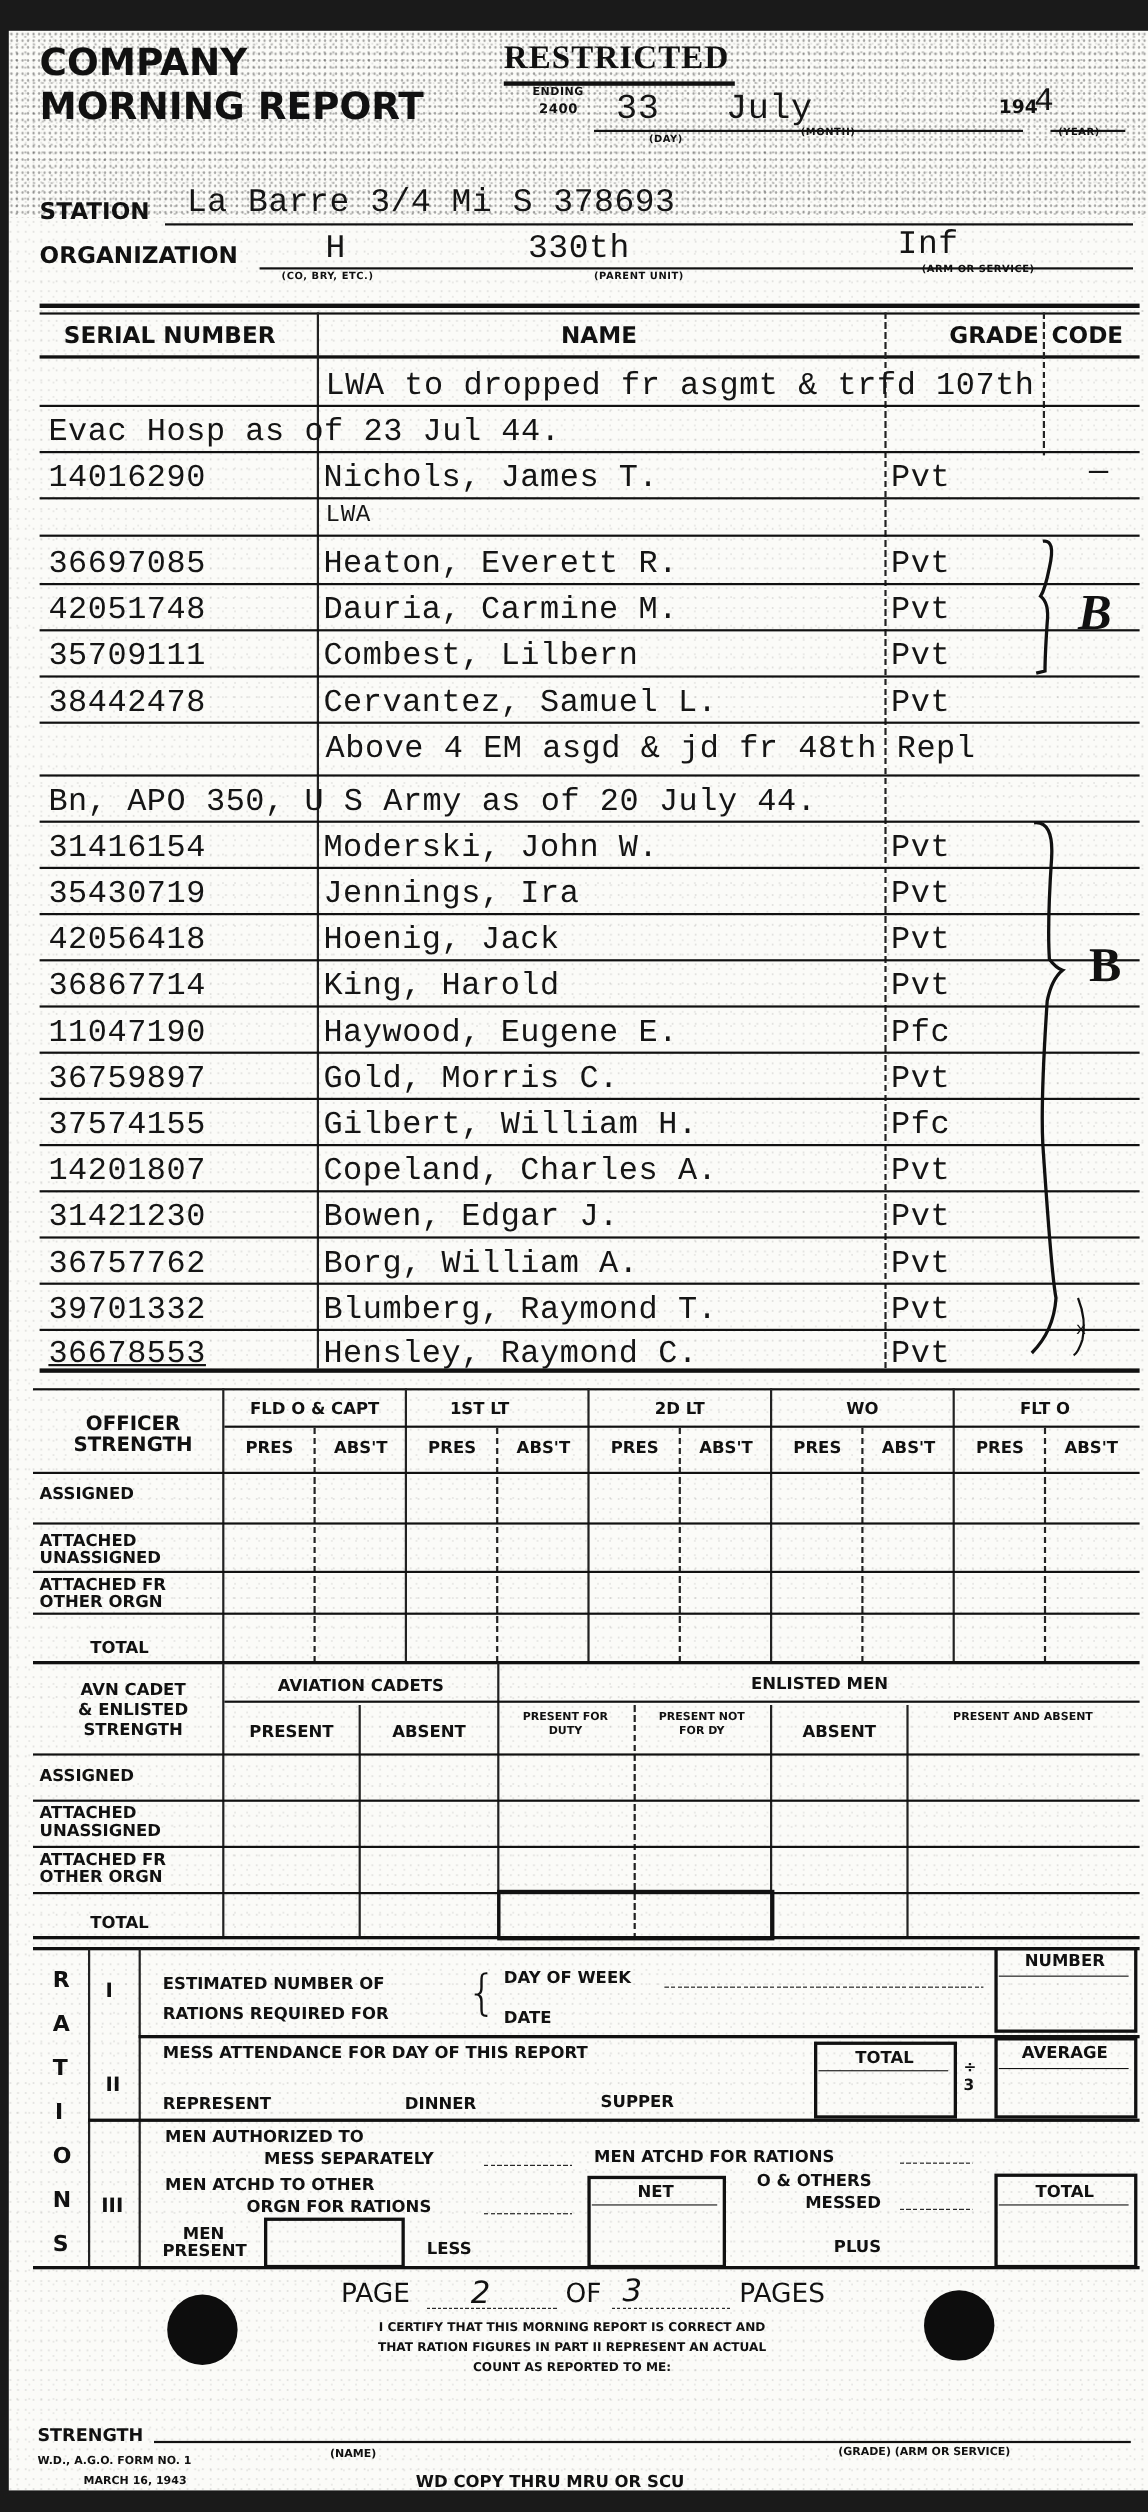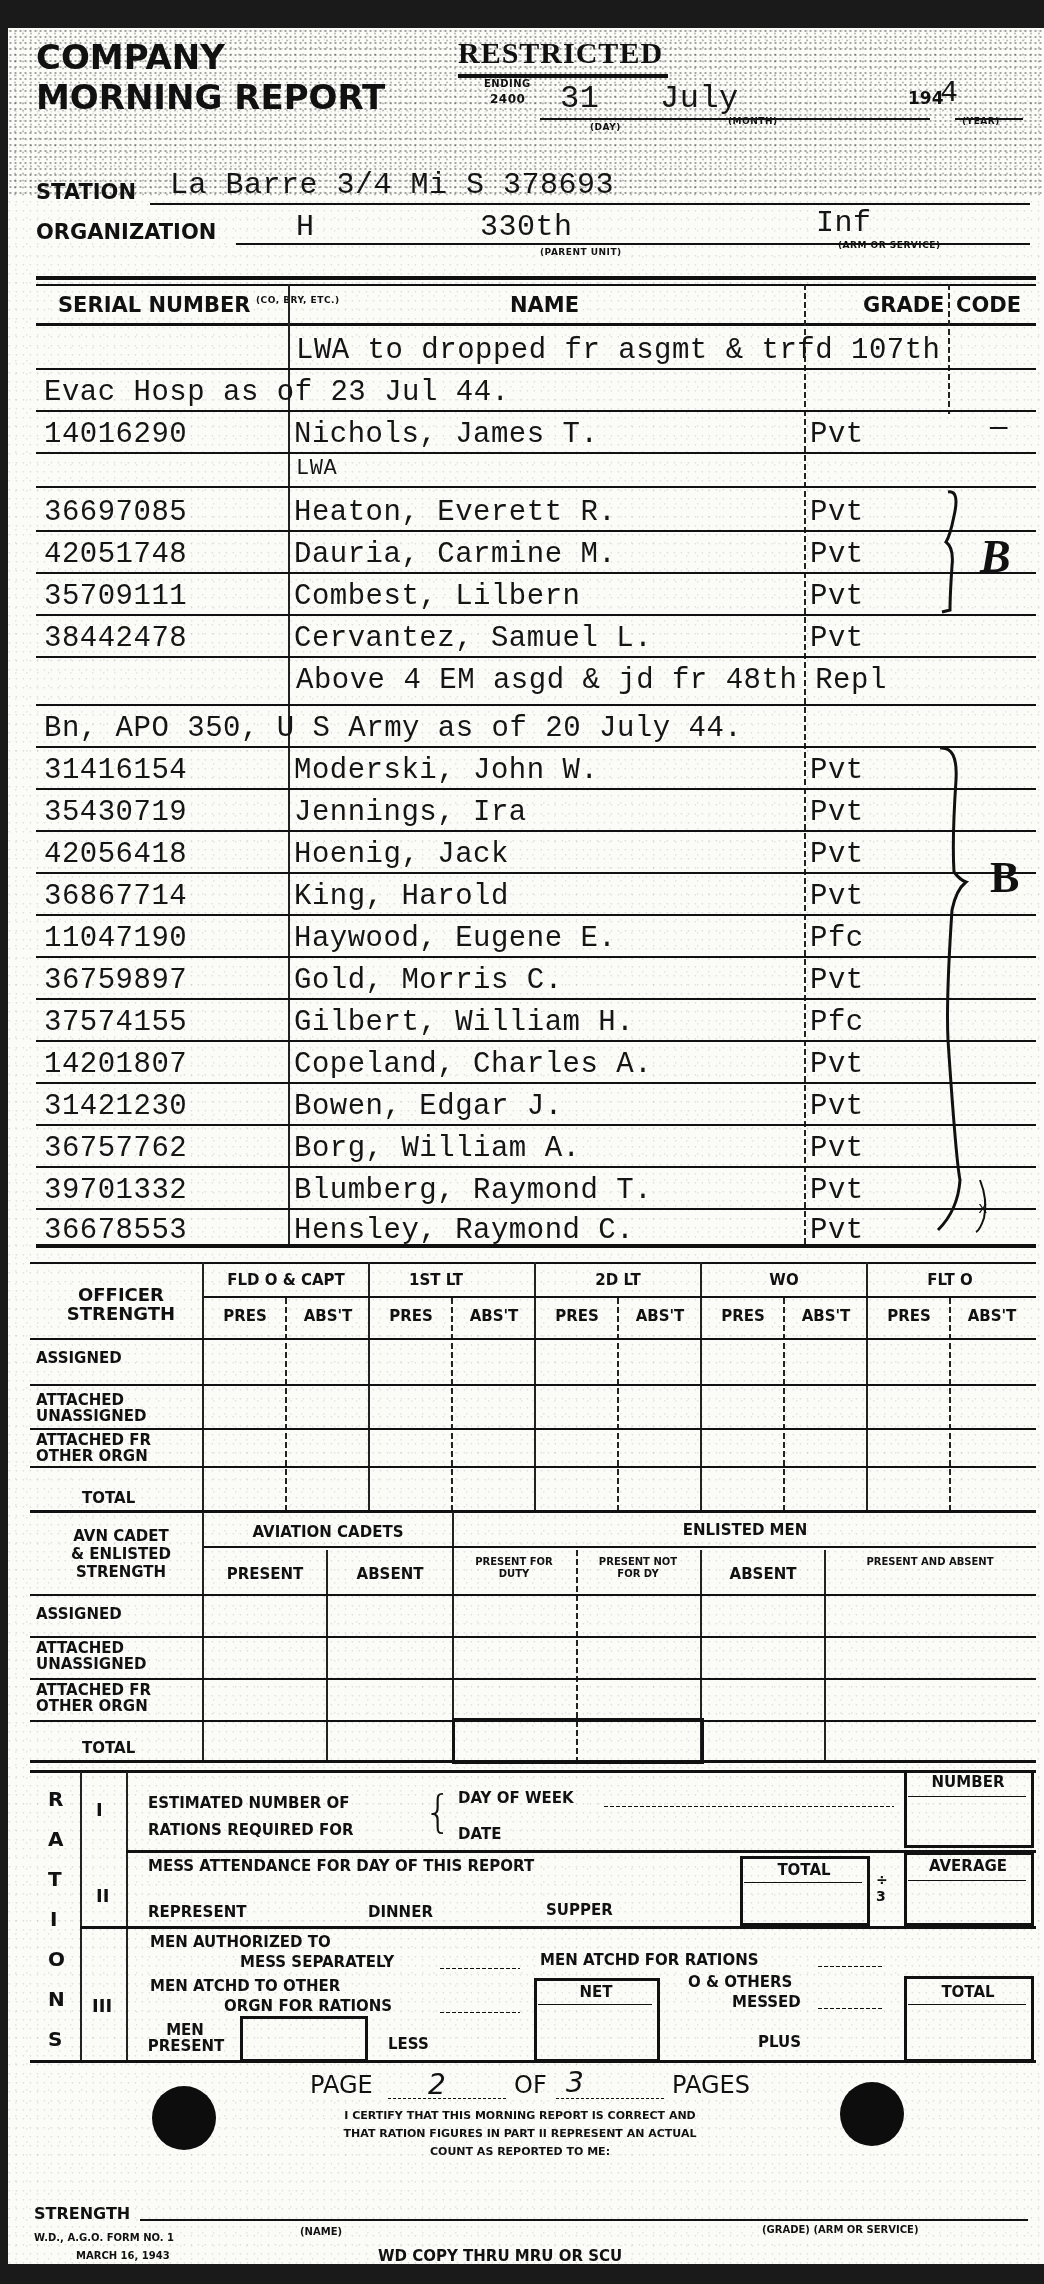--- a/index.html
+++ b/index.html
@@ -55,39 +55,39 @@
 
 <div class="abs heavy title" style="left:36px; top:38px;">COMPANY</div>
 <div class="abs heavy title" style="left:36px; top:78px;">MORNING REPORT</div>
 
 <div class="abs serif" style="left:458px; top:36px; font-size:30px; font-weight:bold; letter-spacing:1px;">RESTRICTED</div>
 <div class="hline" style="left:458px; top:74px; width:210px; height:4px;"></div>
 
 <div class="abs tiny" style="left:484px; top:78px;">ENDING</div>
 <div class="abs tiny" style="left:490px; top:92px; font-size:12px;">2400</div>
 <div class="hline thin" style="left:540px; top:118px; width:390px;"></div>
-<div class="abs typed" style="left:560px; top:80px; font-size:32px;">31</div>
+<div class="abs typed" style="left:560px; top:80px; font-size:32px;">33</div>
 <div class="abs typed" style="left:660px; top:80px; font-size:32px;">July</div>
 <div class="abs heavy" style="left:908px; top:88px; font-size:17px;">194</div>
 <div class="abs typed" style="left:940px; top:76px; font-size:30px;">4</div>
 <div class="hline thin" style="left:955px; top:118px; width:68px;"></div>
 <div class="abs tiny" style="left:590px; top:122px; font-size:9px;">(DAY)</div>
 <div class="abs tiny" style="left:728px; top:116px; font-size:9px;">(MONTH)</div>
 <div class="abs tiny" style="left:962px; top:116px; font-size:9px;">(YEAR)</div>
 
 <div class="abs heavy" style="left:36px; top:180px; font-size:21px;">STATION</div>
 <div class="hline thin" style="left:150px; top:203px; width:880px;"></div>
 <div class="abs typed" style="left:170px; top:168px; font-size:30px;">La Barre 3/4 Mi S 378693</div>
 
 <div class="abs heavy" style="left:36px; top:220px; font-size:21px;">ORGANIZATION</div>
 <div class="hline thin" style="left:236px; top:243px; width:794px;"></div>
 <div class="abs typed" style="left:296px; top:210px; font-size:30px;">H</div>
 <div class="abs typed" style="left:480px; top:210px; font-size:30px;">330th</div>
 <div class="abs typed" style="left:816px; top:206px; font-size:30px;">Inf</div>
-<div class="abs tiny" style="left:256px; top:247px; font-size:9px;margin-top:48px;">(CO, BRY, ETC.)</div>
+<div class="abs tiny" style="left:256px; top:247px; font-size:9px;">(CO, BRY, ETC.)</div>
 <div class="abs tiny" style="left:540px; top:247px; font-size:9px;">(PARENT UNIT)</div>
 <div class="abs tiny" style="left:838px; top:240px; font-size:9px;">(ARM OR SERVICE)</div>
 
 <div class="hline" style="left:36px; top:276px; width:1000px; height:4px;"></div>
 <div class="hline thin" style="left:36px; top:284px; width:1000px;"></div>
 
 <div class="abs col-head" style="left:58px; top:293px; font-size:21px;">SERIAL NUMBER</div>
 <div class="abs col-head" style="left:510px; top:293px; font-size:21px;">NAME</div>
 <div class="abs col-head" style="left:830px; top:293px; font-size:21px;margin-left:33px;">GRADE</div>
 <div class="abs col-head" style="left:956px; top:293px; font-size:21px;">CODE</div>
@@ -190,21 +190,21 @@
 <div class="abs typed" style="left:810px; top:1090px;">Pvt</div>
 
 <div class="abs typed" style="left:44px; top:1132px;">36757762</div>
 <div class="abs typed" style="left:294px; top:1132px;">Borg, William A.</div>
 <div class="abs typed" style="left:810px; top:1132px;">Pvt</div>
 
 <div class="abs typed" style="left:44px; top:1174px;">39701332</div>
 <div class="abs typed" style="left:294px; top:1174px;">Blumberg, Raymond T.</div>
 <div class="abs typed" style="left:810px; top:1174px;">Pvt</div>
 
-<div class="abs typed" style="left:44px; top:1214px;">36678553</div>
+<div class="abs typed" style="left:44px; top:1214px;text-decoration:underline;">36678553</div>
 <div class="abs typed" style="left:294px; top:1214px;">Hensley, Raymond C.</div>
 <div class="abs typed" style="left:810px; top:1214px;">Pvt</div>
 
 <svg class="abs" style="left:930px; top:740px;" width="70" height="500">
   <path d="M10 8 Q28 6 26 40 Q22 100 24 132 Q30 140 36 142 Q26 150 22 170 Q16 260 18 300 Q26 420 30 440 Q28 470 8 490" fill="none" stroke="#111" stroke-width="3"></path>
   <path d="M50 440 Q58 460 54 478 Q50 490 46 492" fill="none" stroke="#111" stroke-width="2"></path>
 </svg>
 <div class="abs serif" style="left:990px; top:852px; font-size:44px; font-weight:bold;">B</div>
 <div class="abs mono" style="left:978px; top:1200px; font-size:16px;">x</div>
 

